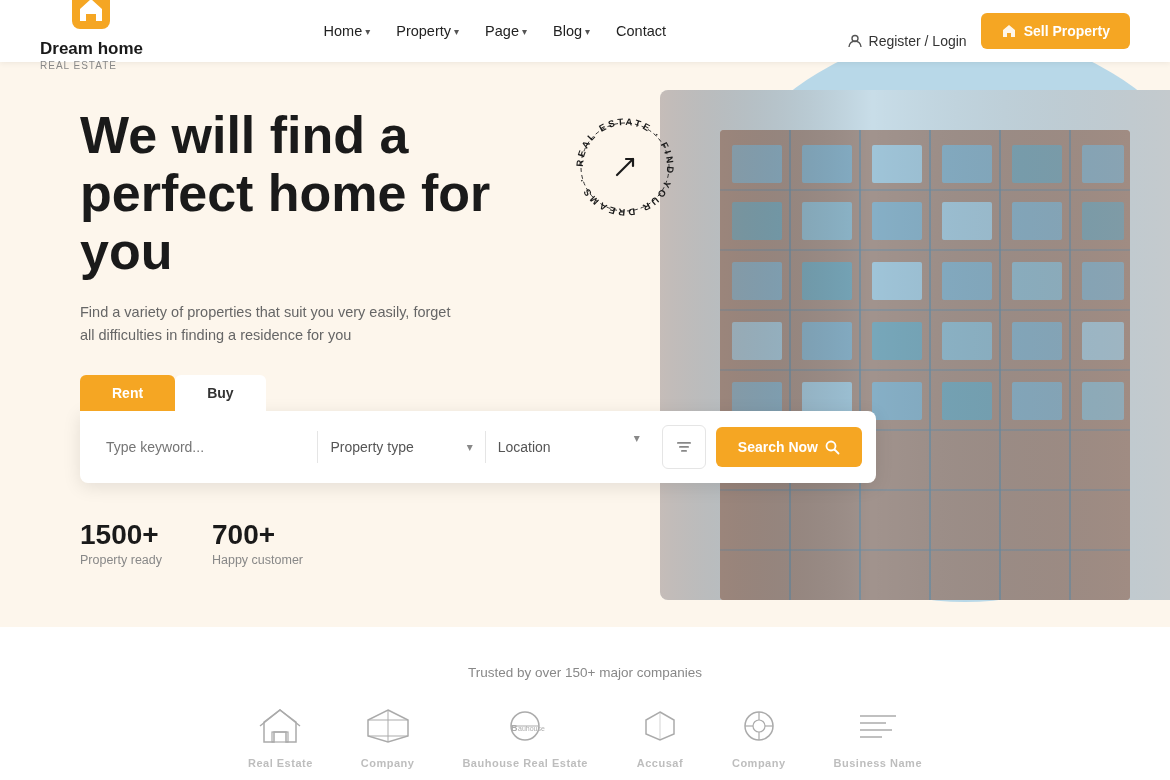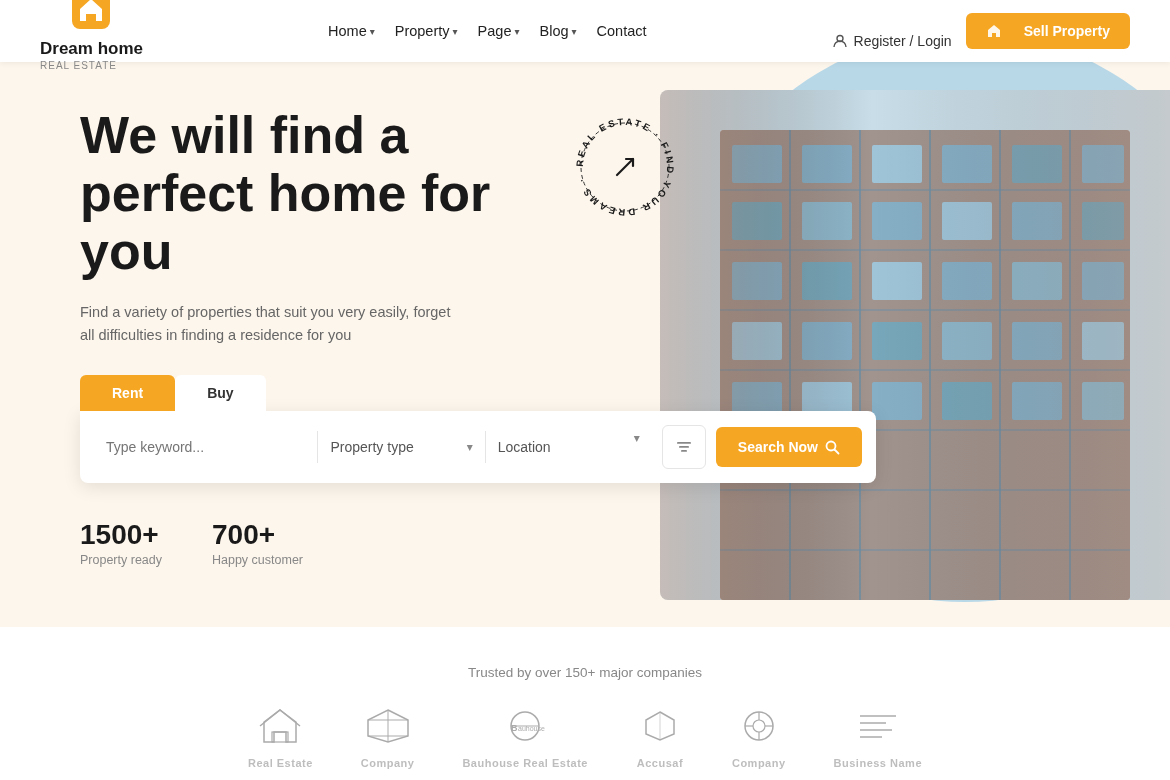--- a/index.html
+++ b/index.html
@@ -27,21 +27,21 @@
       width: 38px;
       height: 38px;
     }
     .logo-text-block { display: flex; flex-direction: column; }
     .logo-title { font-size: 17px; font-weight: 700; color: #1a1a1a; line-height: 1.2; }
     .logo-sub { font-size: 10px; color: #888; letter-spacing: 1px; text-transform: uppercase; }
 
     .nav-links {
       display: flex;
       align-items: flex-end;
-      gap: 0;
+      gap: 6px;
       list-style: none;
     }
     .nav-links li a {
       display: flex;
       align-items: center;
       gap: 3px;
       text-decoration: none;
       color: #222;
       font-size: 14.5px;
       font-weight: 500;
@@ -69,21 +69,21 @@
       background: #f5a623;
       color: #fff;
       border: none;
       padding: 10px 20px;
       border-radius: 6px;
       font-size: 14px;
       font-weight: 600;
       cursor: pointer;
       display: flex;
       align-items: center;
-      gap: 22px;
+      gap: 7px;
     }
 
     
     .hero {
       background: #fdf6ec;
       min-height: 540px;
       position: relative;
       display: flex;
       align-items: center;
       overflow: hidden;

